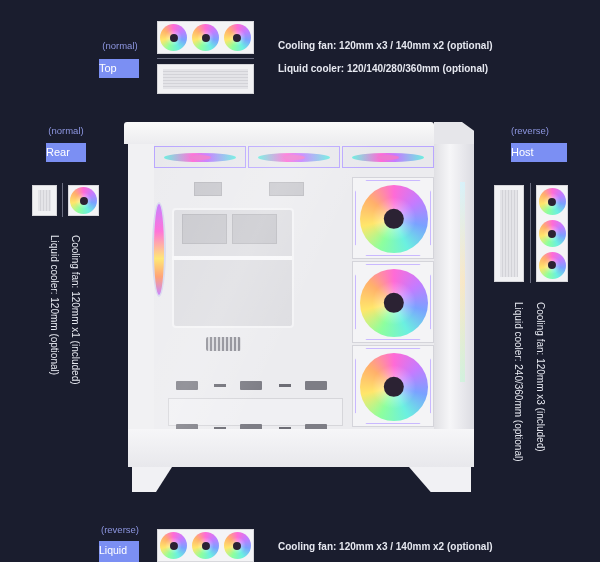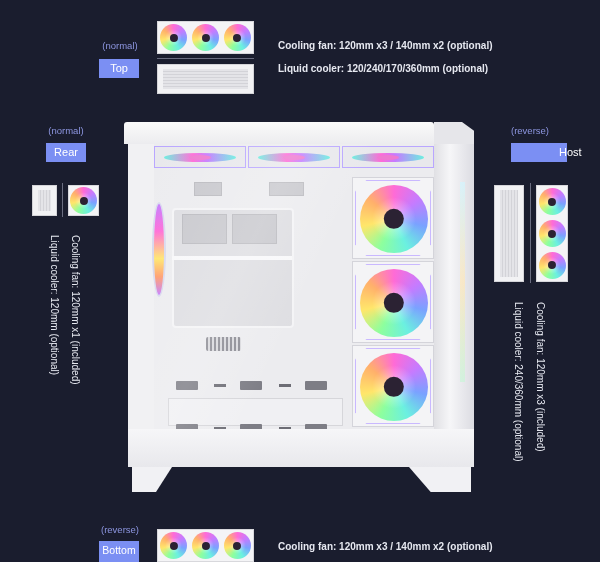--- a/index.html
+++ b/index.html
@@ -1,20 +1,20 @@
 <!DOCTYPE html>
 <html><head>
 <meta charset="utf-8">
 <style>
   * { box-sizing: border-box; margin: 0; padding: 0; }
   html, body { width: 600px; height: 562px; background: #1a1d2e; overflow: hidden; }
   body { position: relative; font-family: "Liberation Sans", "DejaVu Sans", sans-serif; color: #e6e8f0; }
 
   .mode { position: absolute; font-size: 9.5px; color: #8d96e0; text-align: center; }
-  .tag { position: absolute; background: #7b8ff3; color: #ffffff; font-size: 11px; text-align: center; line-height: 19px; height: 19px; }
+  .tag { position: absolute; background: #7b8ff3; color: #ffffff; font-size: 11px; text-align: left; line-height: 19px; height: 19px; }
   .spec { position: absolute; font-size: 10px; color: #e6e8f0; white-space: nowrap; font-weight: bold; }
   .vspec { position: absolute; font-size: 10px; color: #e6e8f0; white-space: nowrap; writing-mode: vertical-rl; }
 
   
   .fan-strip { position: absolute; background: #f4f4f6; border: 1px solid #d8d8dc; display: flex; }
   .fan-strip.vertical { flex-direction: column; }
   .fan-slot { position: relative; flex: 1; display: flex; align-items: center; justify-content: center; }
   .fan { border-radius: 50%;
          background: conic-gradient(from 0deg, #ff6bd6, #c57bff, #7aa2ff, #6bf0e0, #8dff9e, #ffe66b, #ffb06b, #ff6bd6); position: relative; }
   .fan::after { content: ""; position: absolute; left: 50%; top: 50%; width: 30%; height: 30%; transform: translate(-50%,-50%); border-radius: 50%; background: #2b2233; }
@@ -79,40 +79,40 @@
   <div class="fan-slot">
       <div class="fan" style="width:27px;height:27px;"></div>
     </div>
 </div>
 <div class="divider" style="left:157px;top:58px;width:97px;height:1px;"></div>
 <div class="radiator horizontal" style="left:157px;top:64px;width:97px;height:30px;">
     <div class="core"></div>
   </div>
 
 <div class="spec" style="left:278px;top:40px;">Cooling fan: 120mm x3 / 140mm x2 (optional)</div>
-<div class="spec" style="left:278px;top:63px;">Liquid cooler: 120/240/170/360mm (optional)</div>
+<div class="spec" style="left:278px;top:63px;">Liquid cooler: 120/140/280/360mm (optional)</div>
 
 <div class="mode" style="left:42px;top:125px;width:48px;">(normal)</div>
 <div class="tag" style="left:46px;top:143px;width:40px;">Rear</div>
 
 <div class="radiator" style="left:32px;top:185px;width:25px;height:31px;">
     <div class="core"></div>
   </div>
 <div class="divider" style="left:62px;top:183px;width:1px;height:34px;"></div>
 <div class="fan-strip" style="left:68px;top:185px;width:31px;height:31px;">
   <div class="fan-slot">
       <div class="fan" style="width:27px;height:27px;"></div>
     </div>
 </div>
 
 <div class="vspec" style="left:70px;top:235px;">Cooling fan: 120mm x1 (included)</div>
 <div class="vspec" style="left:49px;top:235px;">Liquid cooler: 120mm (optional)</div>
 
 <div class="mode" style="left:506px;top:125px;width:48px;">(reverse)</div>
-<div class="tag" style="left:511px;top:143px;width:56px;padding-left:48px;">Host</div>
+<div class="tag" style="left:511px;top:143px;width:56px;">Host</div>
 
 <div class="radiator" style="left:494px;top:185px;width:30px;height:97px;">
     <div class="core"></div>
   </div>
 <div class="divider" style="left:530px;top:183px;width:1px;height:100px;"></div>
 <div class="fan-strip vertical" style="left:536px;top:185px;width:32px;height:97px;">
   <div class="fan-slot">
       <div class="fan" style="width:27px;height:27px;"></div>
     </div>
   <div class="fan-slot">
@@ -120,21 +120,21 @@
     </div>
   <div class="fan-slot">
       <div class="fan" style="width:27px;height:27px;"></div>
     </div>
 </div>
 
 <div class="vspec" style="left:535px;top:302px;">Cooling fan: 120mm x3 (included)</div>
 <div class="vspec" style="left:513px;top:302px;">Liquid cooler: 240/360mm (optional)</div>
 
 <div class="mode" style="left:96px;top:524px;width:48px;">(reverse)</div>
-<div class="tag" style="left:99px;top:541px;width:40px;height:21px;font-size:10.5px;">Bottom</div>
+<div class="tag" style="left:99px;top:541px;width:40px;height:21px;font-size:10.5px;">Liquid</div>
 
 <div class="fan-strip" style="left:157px;top:529px;width:97px;height:33px;">
   <div class="fan-slot">
       <div class="fan" style="width:27px;height:27px;"></div>
     </div>
   <div class="fan-slot">
       <div class="fan" style="width:27px;height:27px;"></div>
     </div>
   <div class="fan-slot">
       <div class="fan" style="width:27px;height:27px;"></div>

